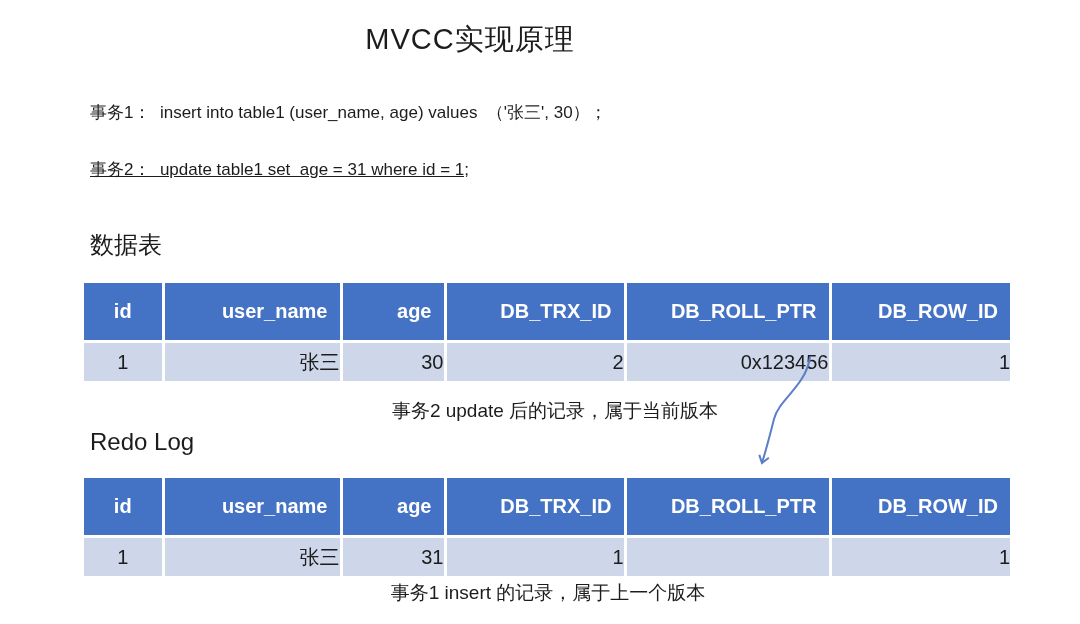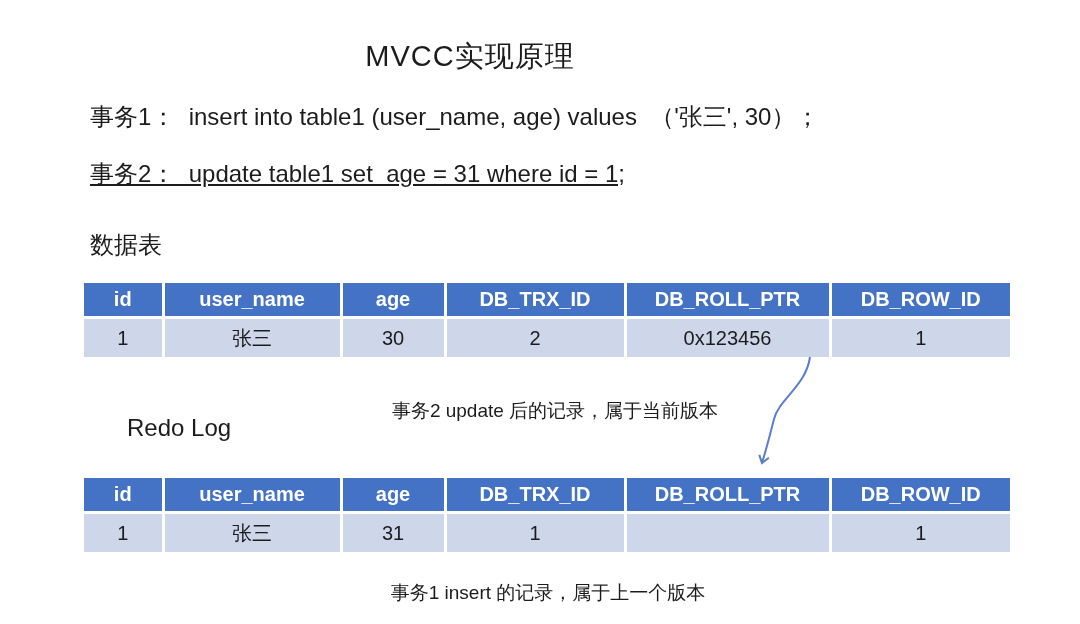--- a/index.html
+++ b/index.html
@@ -3,49 +3,50 @@
 <meta charset="utf-8">
 <style>
   html,body{margin:0;padding:0;}
   body{
     width:1080px;height:624px;position:relative;background:#ffffff;
     font-family:"Liberation Sans","DejaVu Sans",sans-serif;
     color:var(--text,#1c1c1c);overflow:hidden;
   }
   .page-title{
     position:absolute;top:20px;left:0;width:940px;
-    text-align:center;font-size:29px;font-weight:400;letter-spacing:1px;margin-top:17px;
+    text-align:center;font-size:29px;font-weight:400;letter-spacing:1px;
   }
   .tx-line{
-    position:absolute;left:90px;font-size:24px;white-space:pre;
+    position:absolute;left:90px;font-size:17px;white-space:pre;
   }
   .tx1{top:101px;}
   .tx2{top:158px;text-decoration:underline;}
   .section-label{
     position:absolute;left:90px;font-size:24px;
   }
   .lbl-data{top:229px;}
-  .lbl-redo{top:414px;margin-left:37px;}
+  .lbl-redo{top:428px;}
   table.mvcc{
     position:absolute;left:84px;width:926px;
     border-collapse:collapse;table-layout:fixed;
   }
   .tbl1{top:283px;}
   .tbl2{top:478px;}
   table.mvcc th{
     background:var(--header_bg,#4472C4);color:var(--header_text,#ffffff);
     font-size:20px;font-weight:bold;height:33px;
-    border-bottom:3px solid #ffffff;padding:0;text-align:center;
+    border-bottom:3px solid #ffffff;padding:12px;text-align:center;
   }
   table.mvcc td{
     background:var(--row_bg,#CED6EA);font-size:20px;height:38px;
     padding:0;text-align:center;
   }
   table.mvcc th + th, table.mvcc td + td{
     border-left:3px solid #ffffff;
+    text-align:right;
   }
   col.c0{width:79px;}  col.c1{width:178px;} col.c2{width:104px;}
   col.c3{width:180px;} col.c4{width:205px;} col.c5{width:180px;}
   .annotation{
     position:absolute;left:0;width:1080px;text-align:center;font-size:19px;
   }
   .ann-current{top:398px;transform:translateX(15px);}
   .ann-previous{top:580px;transform:translateX(8px);}
   .arrow-layer{
     position:absolute;top:0;left:0;width:1080px;height:624px;

